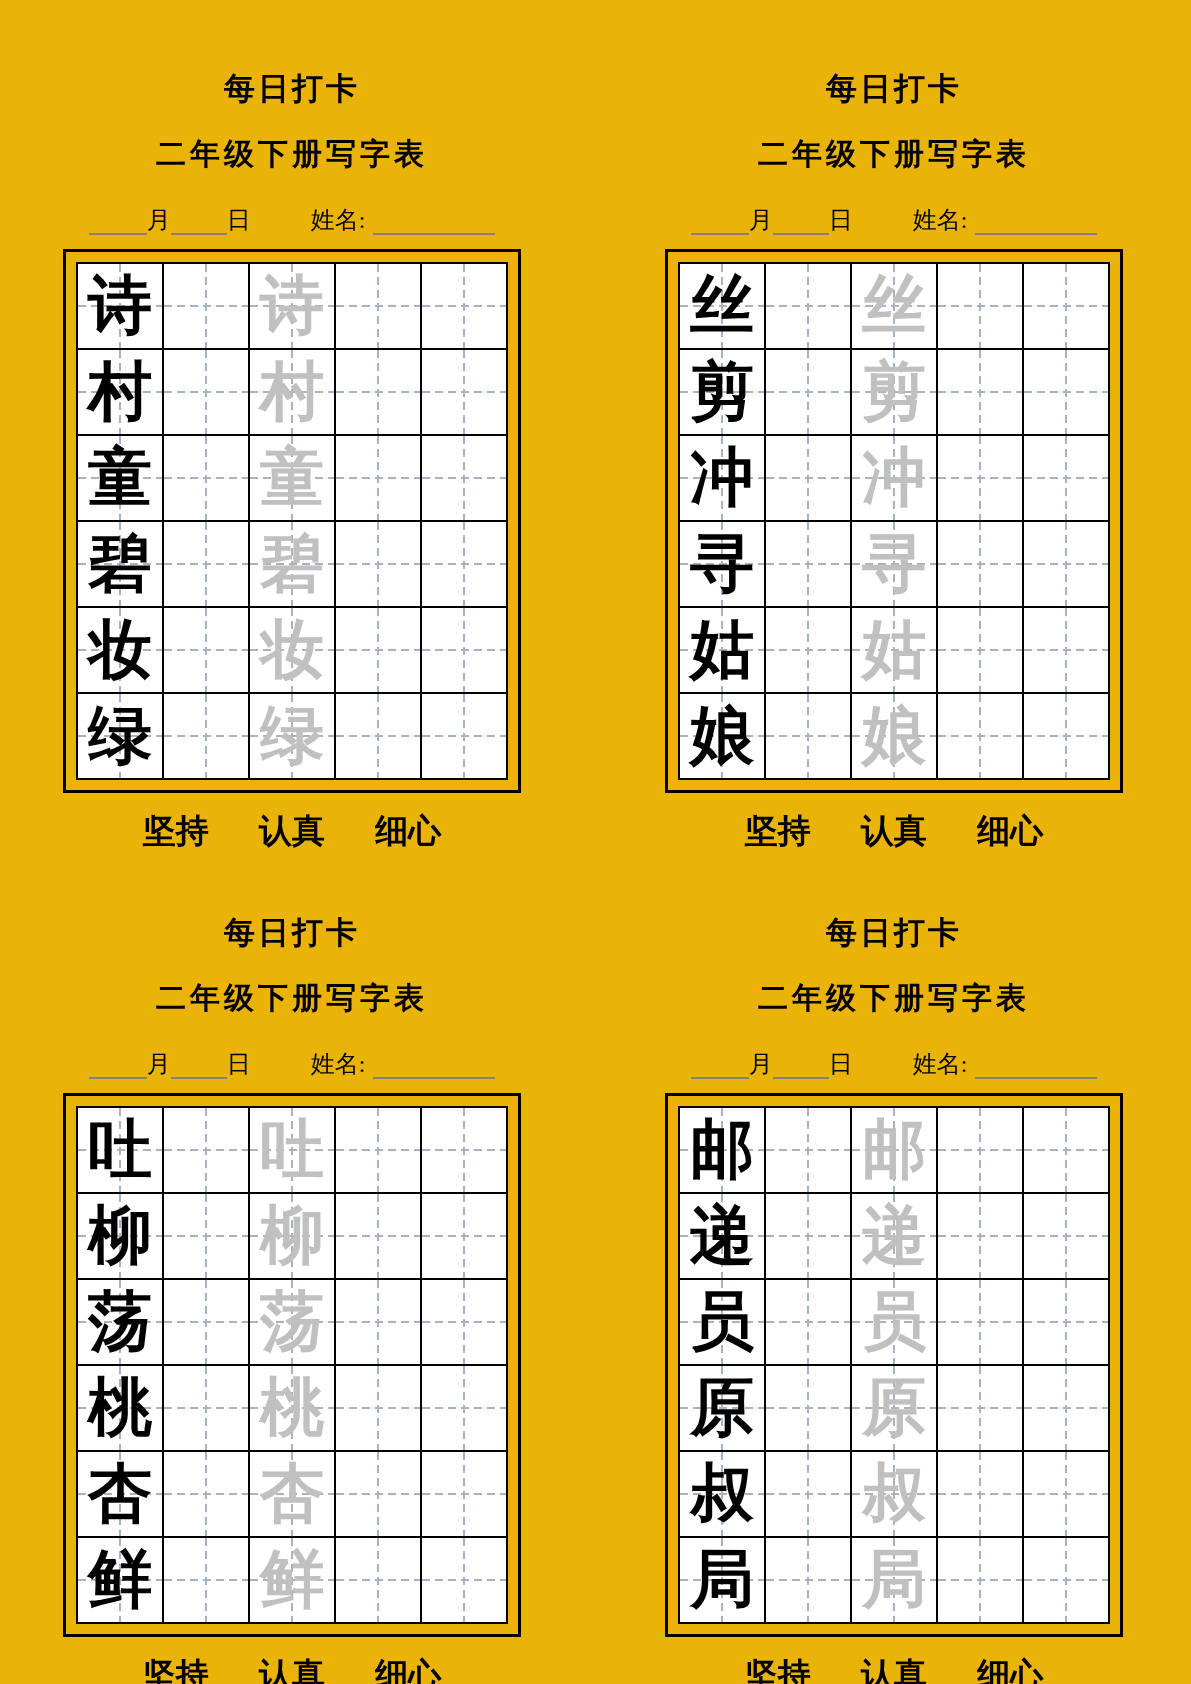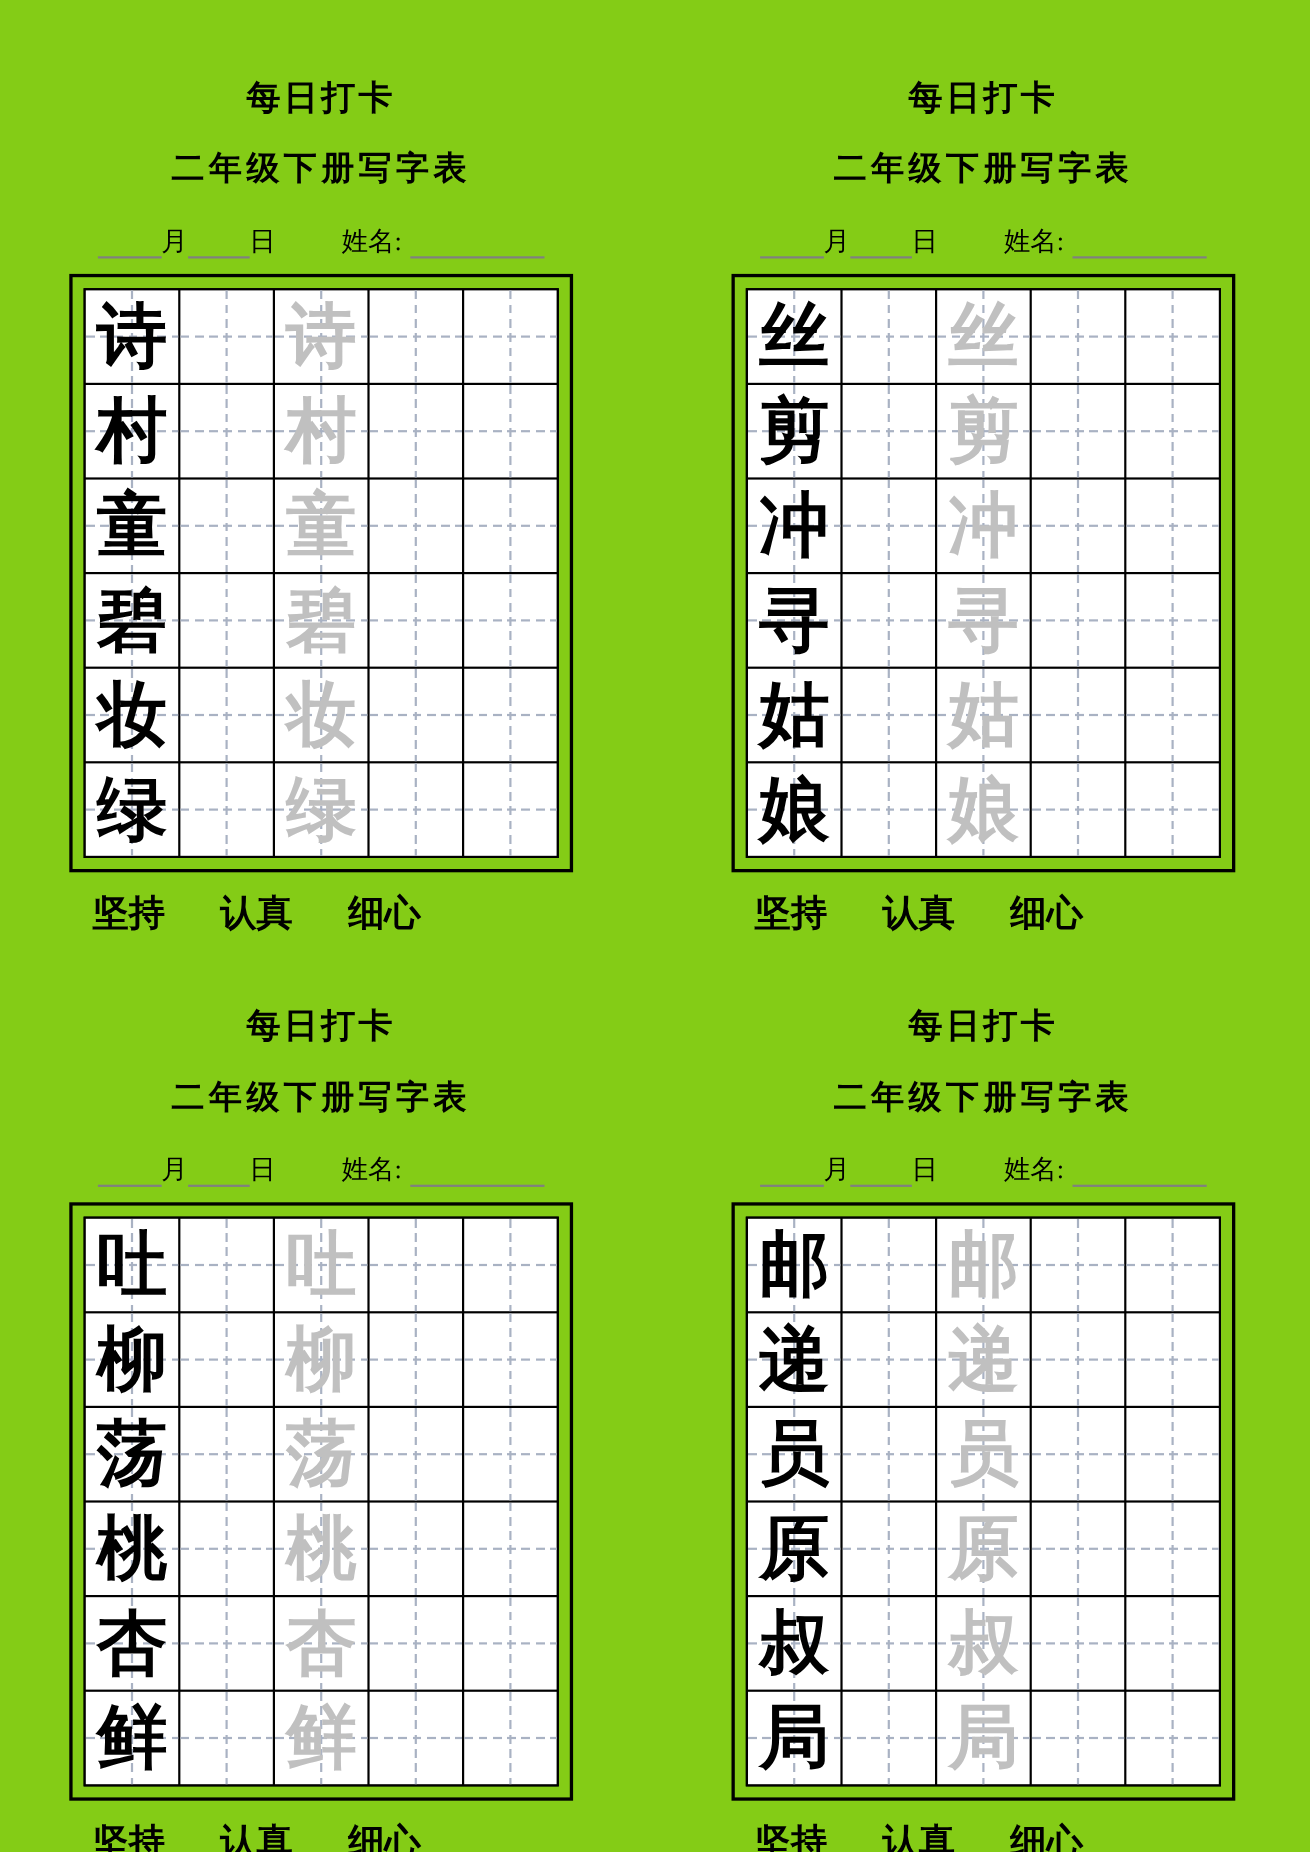--- a/index.html
+++ b/index.html
@@ -1,20 +1,20 @@
 <!DOCTYPE html>
 <html style="--ink: #000000; --trace-color: #c0c0c0; --guide-dash: #a9b2c3; --blank-underline: #808080;"><head>
 <meta charset="utf-8">
 <style>
   html, body { margin: 0; padding: 0; background: #fff; }
   .page {
     position: relative;
     width: 1191px;
     height: 1684px;
-    background: #84cc16;
+    background: #eab308;
     font-family: "Liberation Serif", serif;
     color: #000;
     overflow: hidden;
   }
   .sheet { position: absolute; width: 458px; padding-top: 8px; }
   .sheet.q-top-left     { left: 63px;  top: 40px; }
   .sheet.q-top-right    { left: 665px; top: 40px; }
   .sheet.q-bottom-left  { left: 63px;  top: 884px; }
   .sheet.q-bottom-right { left: 665px; top: 884px; }
 
@@ -104,20 +104,21 @@
     z-index: 1;
     font-size: 64px;
     line-height: 1;
     font-weight: bold;
   }
   .char.model { color: var(--ink, #000); }
   .char.trace { color: var(--trace-color, #c0c0c0); }
 
   .motto {
     margin-top: 18px;
+    text-align: center;
     font-size: 33px;
     font-weight: bold;
     line-height: 40px;
   }
   .motto .motto-word { margin: 0 21px; }
 </style>
 </head>
 <body>
 
 <div class="page">

